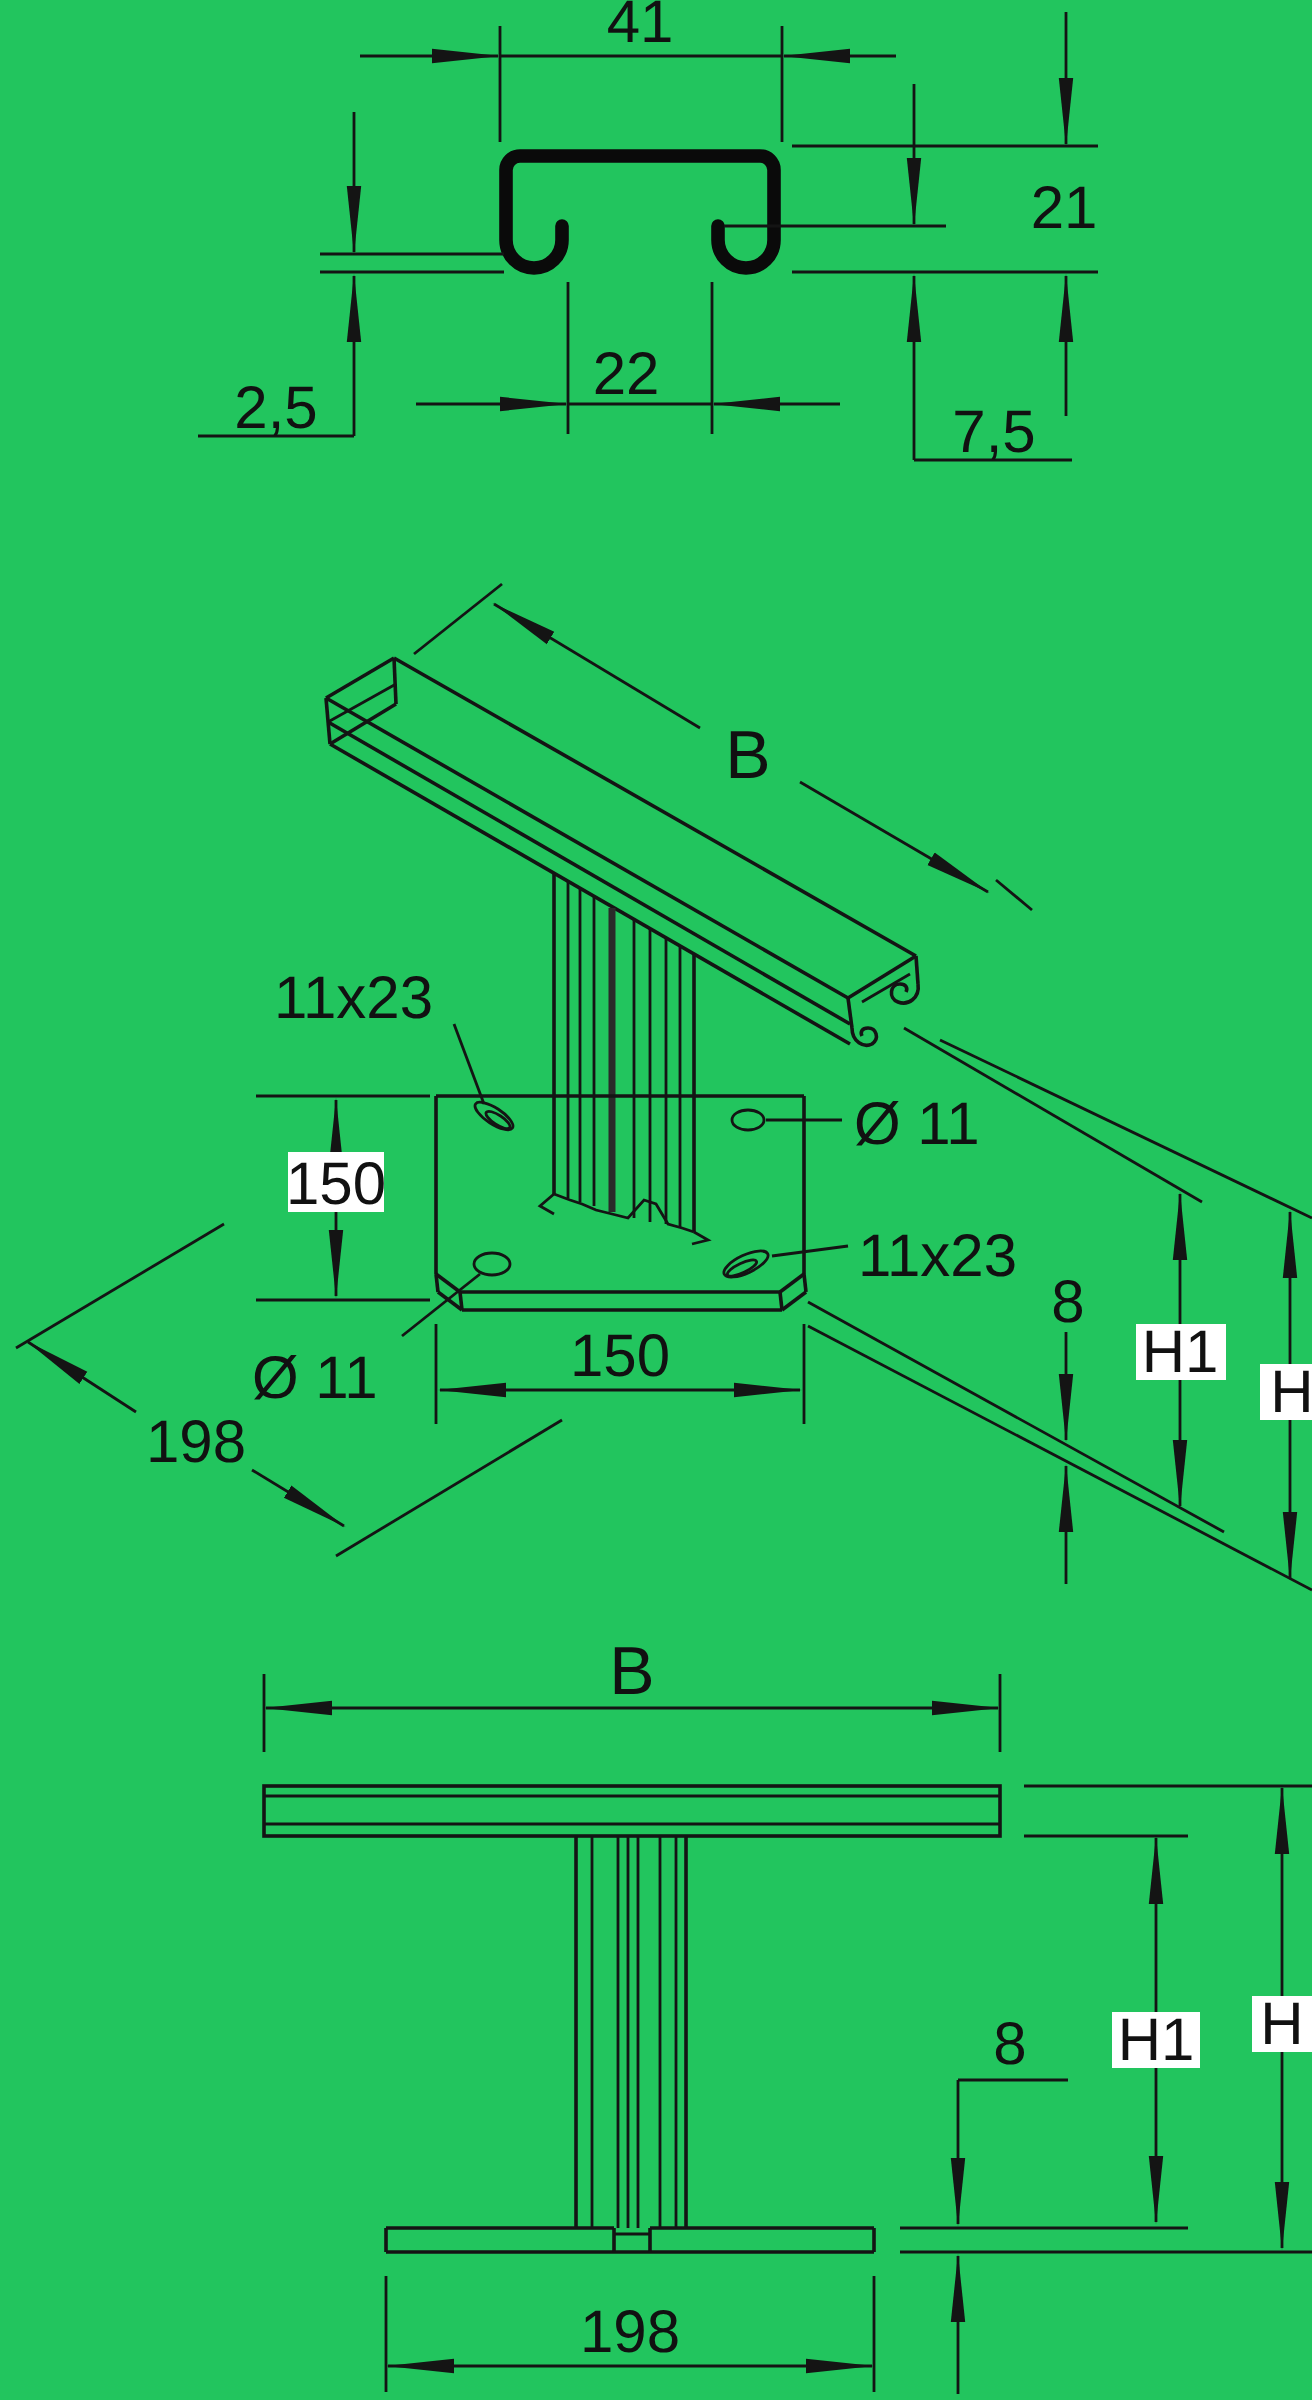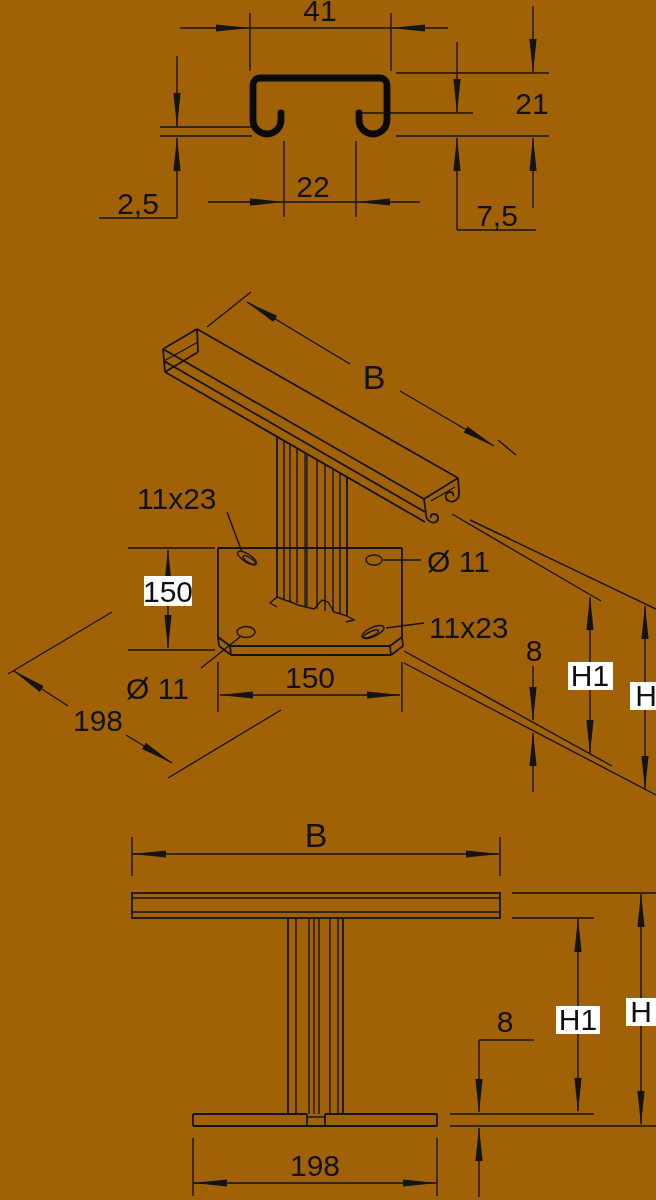--- a/index.html
+++ b/index.html
@@ -1,16 +1,16 @@
 <!DOCTYPE html>
 <html><head>
 <meta charset="utf-8">
 <style>
   html,body{margin:0;padding:0;background:#fff;}
-  .stage{width:656px;height:1200px;background:#a16207;}
+  .stage{width:656px;height:1200px;background:#22c55e;}
   svg{display:block;}
   .ln{stroke:#141414;stroke-width:1.4;fill:none;}
   .out{stroke:#141414;stroke-width:1.8;fill:none;}
   .profile{stroke:#0a0a0a;stroke-width:6.8;fill:none;stroke-linecap:round;stroke-linejoin:round;}
   .slotdark{stroke:#2a2a2a;stroke-width:3.5;fill:none;}
   text{font-family:"Liberation Sans","DejaVu Sans",sans-serif;fill:#111;font-size:30px;}
   .big{font-size:34px;}
   .mid{text-anchor:middle;}
   .mask{fill:#ffffff;stroke:none;}
 </style>

